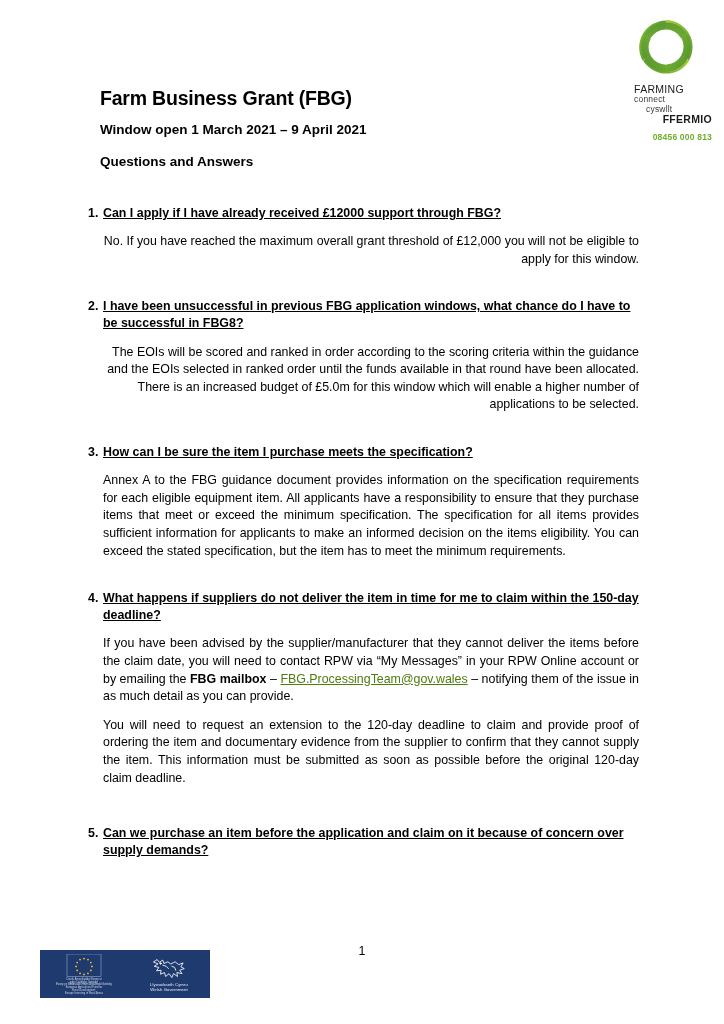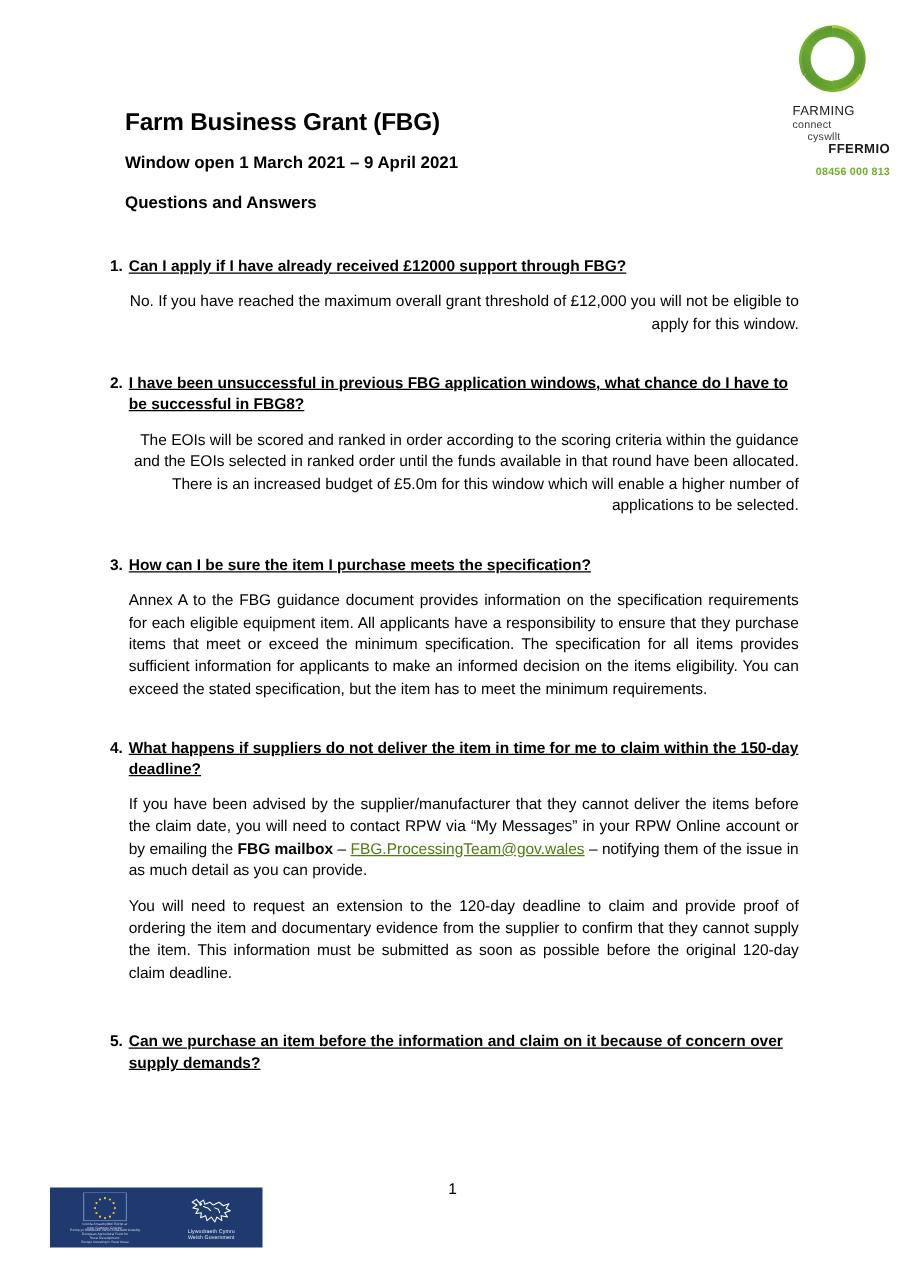--- a/index.html
+++ b/index.html
@@ -302,21 +302,21 @@
       </div>
       <p class="a-para"><span>If you have been advised by the supplier/manufacturer that they cannot deliver the items before the claim date, you will need to contact RPW via “My Messages” in your RPW Online account or by emailing the </span><span class="bold">FBG mailbox</span><span> – </span><a class="maillink" href="#">FBG.ProcessingTeam@gov.wales</a><span> – notifying them of the issue in as much detail as you can provide.</span></p>
       <p class="a-para">You will need to request an extension to the 120-day deadline to claim and provide proof of ordering the item and documentary evidence from the supplier to confirm that they cannot supply the item. This information must be submitted as soon as possible before the original 120-day claim deadline.</p>
     </div>
 
     <div class="gap-xl"></div>
 
     <div class="qa-item">
       <div class="q-line">
         <span class="q-num">5.</span>
-        <span class="q-text">Can we purchase an item before the information and claim on it because of concern over supply demands?</span>
+        <span class="q-text">Can we purchase an item before the application and claim on it because of concern over supply demands?</span>
       </div>
     </div>
 
   </div>
 
   <div class="page-number">1</div>
 
   <div class="footer-logo">
     <div class="eu-part">
       <svg class="eu-flag" viewBox="0 0 60 40">

